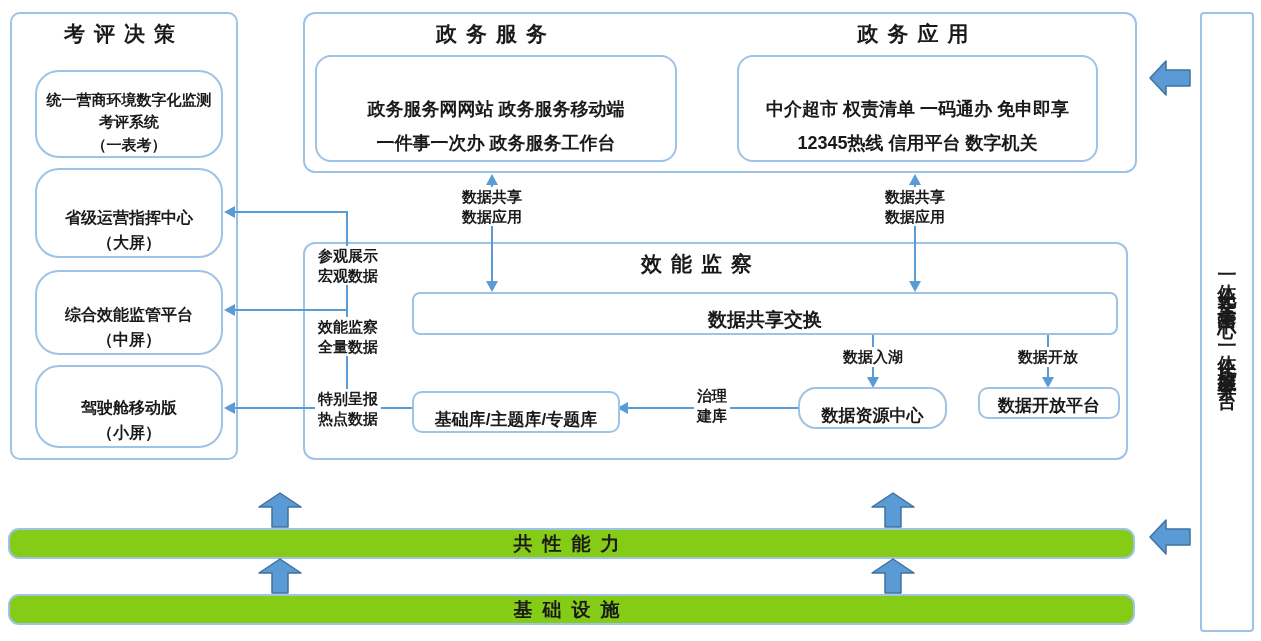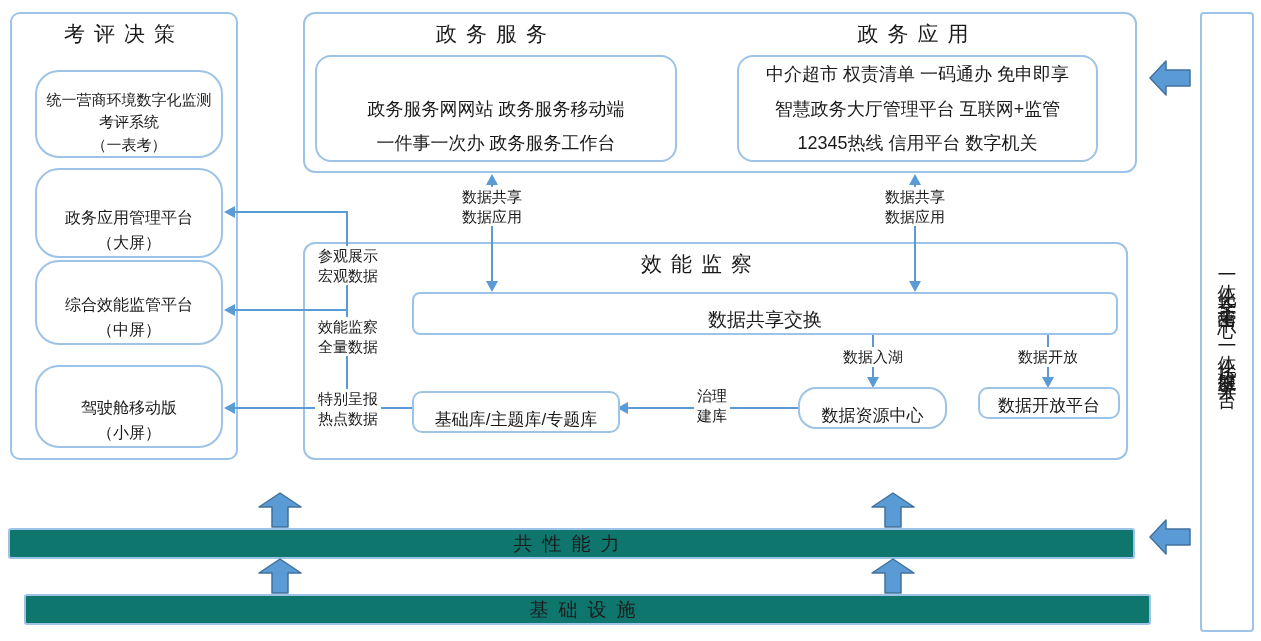--- a/index.html
+++ b/index.html
@@ -2,77 +2,76 @@
 <html lang="zh" style="--line: #5B9BD5; --box-border: #9DC3E6; --arrow-fill: #5B9BD5; --arrow-stroke: #41719C; --text: #1a1a1a; --background: #FFFFFF;"><head>
 <meta charset="utf-8">
 <style>
   :root{
     --line:#5B9BD5; --box-border:#9DC3E6; --arrow-fill:#5B9BD5;
     --arrow-stroke:#41719C; --text:#1a1a1a; --background:#FFFFFF;
   }
   *{box-sizing:border-box;margin:0;padding:0}
   body{background:#fff;font-family:"Liberation Sans","DejaVu Sans",sans-serif;}
   #canvas{position:relative;width:1261px;height:641px;background:var(--background,#fff);
-          color:var(--text,#1a1a1a);font-weight:normal;overflow:hidden;}
+          color:var(--text,#1a1a1a);font-weight:bold;overflow:hidden;}
   .box{position:absolute;border:2px solid var(--box-border,#9DC3E6);border-radius:24px;background:#fff;z-index:2}
   .outer{z-index:0;background:#fff}
   .cflex{display:flex;flex-direction:column;align-items:center;justify-content:flex-end;text-align:center}
   .title{position:absolute;text-align:center;font-size:21px;letter-spacing:9px;z-index:2;white-space:nowrap}
   .hline,.vline{position:absolute;background:var(--line,#5B9BD5);z-index:1}
   .tri{position:absolute;width:0;height:0;z-index:1}
   .tri-left{border-top:6px solid transparent;border-bottom:6px solid transparent;border-right:11px solid var(--line,#5B9BD5)}
   .tri-up{border-left:6px solid transparent;border-right:6px solid transparent;border-bottom:11px solid var(--line,#5B9BD5)}
   .tri-down{border-left:6px solid transparent;border-right:6px solid transparent;border-top:11px solid var(--line,#5B9BD5)}
   .lbl{position:absolute;background:#fff;text-align:center;font-size:15px;line-height:1.3;
        z-index:3;transform:translateX(-50%);padding:0 3px;white-space:nowrap}
   .block-arrow{position:absolute;z-index:2}
   .block-arrow polygon{fill:var(--arrow-fill,#5B9BD5);stroke:var(--arrow-stroke,#41719C);stroke-width:1.5;stroke-linejoin:round}
-  .bar{position:absolute;border:2px solid var(--box-border,#9DC3E6);border-radius:3px;background:#0f766e;
+  .bar{position:absolute;border:2px solid var(--box-border,#9DC3E6);border-radius:11px;background:#84cc16;
        display:flex;align-items:center;justify-content:center;font-size:19px;letter-spacing:10px;z-index:2}
   .vtext{position:absolute;inset:0;display:flex;align-items:center;justify-content:center;
          writing-mode:vertical-rl;text-orientation:upright;font-size:19px;letter-spacing:5px}
   .lines18{font-size:18px;line-height:1.9}
 </style>
 </head>
 <body>
 
 <div id="canvas">
 
   <div class="box outer" style="left:10px;top:12px;width:228px;height:448px;border-radius:10px"></div>
   <div class="title" style="left:10px;top:20px;width:228px">考评决策</div>
 
   <div class="box cflex" style="left:35px;top:70px;width:188px;height:88px;font-size:15px;line-height:1.5">
     <div>统一营商环境数字化监测</div>
     <div>考评系统</div>
     <div>（一表考）</div>
   </div>
   <div class="box cflex" style="left:35px;top:168px;width:188px;height:90px;font-size:16px;line-height:1.6">
-    <div>政务应用管理平台</div>
+    <div>省级运营指挥中心</div>
     <div>（大屏）</div>
   </div>
-  <div class="box cflex" style="left:35px;top:260px;width:188px;height:85px;font-size:16px;line-height:1.6">
+  <div class="box cflex" style="left:35px;top:270px;width:188px;height:85px;font-size:16px;line-height:1.6">
     <div>综合效能监管平台</div>
     <div>（中屏）</div>
   </div>
   <div class="box cflex" style="left:35px;top:365px;width:188px;height:83px;font-size:16px;line-height:1.6">
     <div>驾驶舱移动版</div>
     <div>（小屏）</div>
   </div>
 
   <div class="box outer" style="left:303px;top:12px;width:834px;height:161px;border-radius:12px"></div>
   <div class="title" style="left:315px;top:20px;width:362px">政务服务</div>
   <div class="title" style="left:737px;top:20px;width:361px">政务应用</div>
 
   <div class="box cflex lines18" style="left:315px;top:55px;width:362px;height:107px;border-radius:16px">
     <div>政务服务网网站 政务服务移动端</div>
     <div>一件事一次办 政务服务工作台</div>
   </div>
   <div class="box cflex lines18" style="left:737px;top:55px;width:361px;height:107px;border-radius:16px">
     <div>中介超市 权责清单 一码通办 免申即享</div>
-    <div>智慧政务大厅管理平台 互联网+监管</div>
     <div>12345热线 信用平台 数字机关</div>
   </div>
 
   <div class="tri tri-up" style="left:486px;top:174px"></div>
   <div class="vline" style="left:491px;top:184px;width:2px;height:99px"></div>
   <div class="tri tri-down" style="left:486px;top:281px"></div>
   <div class="lbl" style="left:492px;top:187px">
     <div>数据共享</div>
     <div>数据应用</div>
   </div>
@@ -139,21 +138,21 @@
 
   <div class="vline" style="left:1047px;top:335px;width:2px;height:44px"></div>
   <div class="tri tri-down" style="left:1042px;top:377px"></div>
   <div class="lbl" style="left:1048px;top:347px">
     <div>数据开放</div>
   </div>
 
   <div class="bar" style="left:8px;top:528px;width:1127px;height:31px">
     <div>共性能力</div>
   </div>
-  <div class="bar" style="left:24px;top:594px;width:1127px;height:31px">
+  <div class="bar" style="left:8px;top:594px;width:1127px;height:31px">
     <div>基础设施</div>
   </div>
 
   <svg class="block-arrow" style="left:257px;top:492px" width="46" height="36" viewBox="0 0 46 36">
       <polygon points="23,1 44,15 31,15 31,35 15,35 15,15 2,15"></polygon>
     </svg>
   <svg class="block-arrow" style="left:870px;top:492px" width="46" height="36" viewBox="0 0 46 36">
       <polygon points="23,1 44,15 31,15 31,35 15,35 15,15 2,15"></polygon>
     </svg>
   <svg class="block-arrow" style="left:257px;top:558px" width="46" height="36" viewBox="0 0 46 36">

